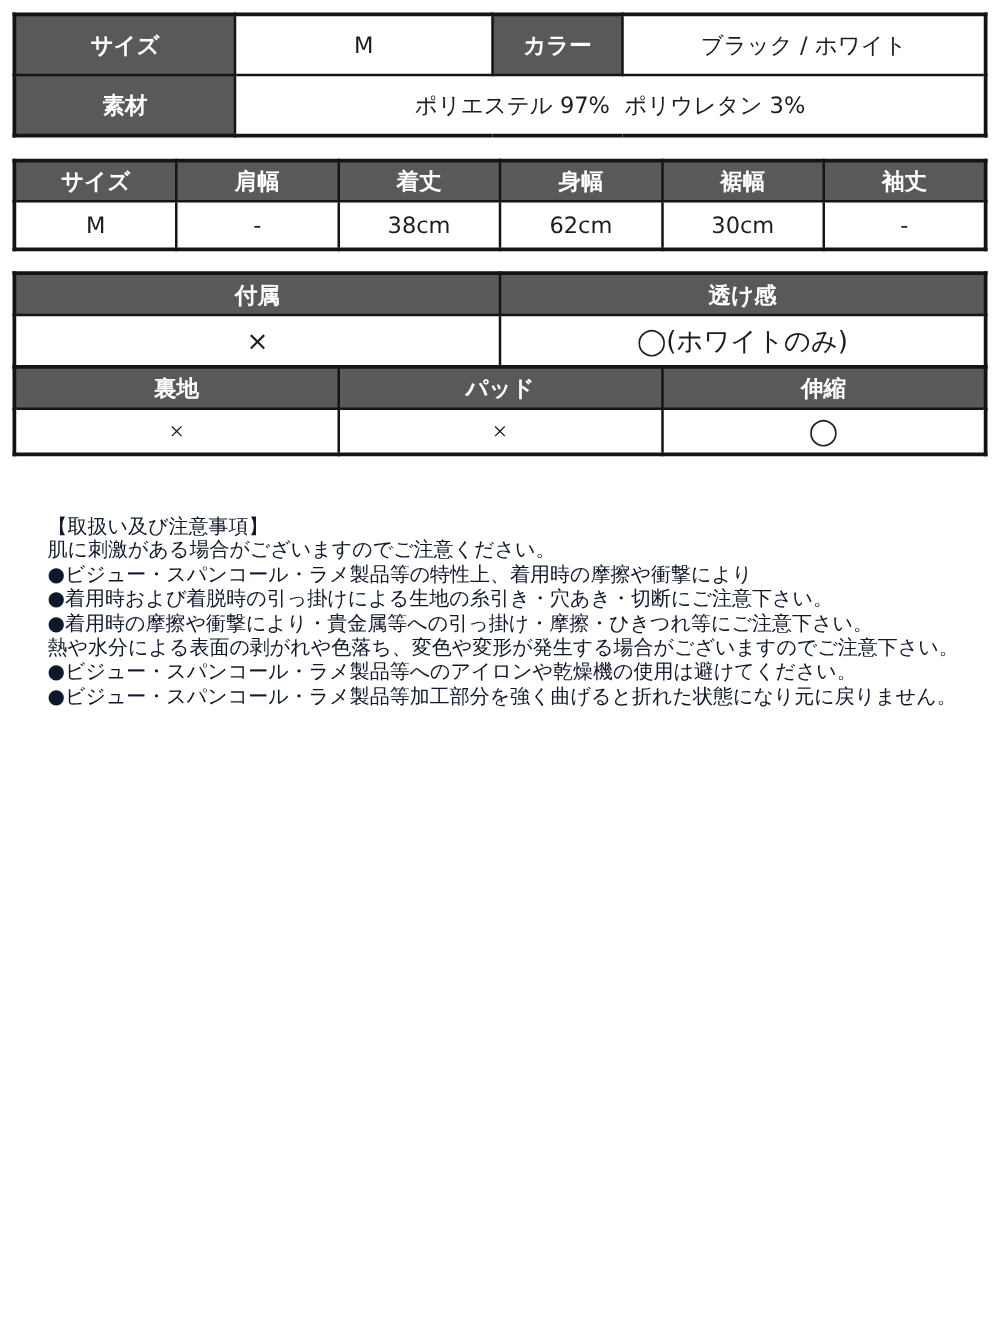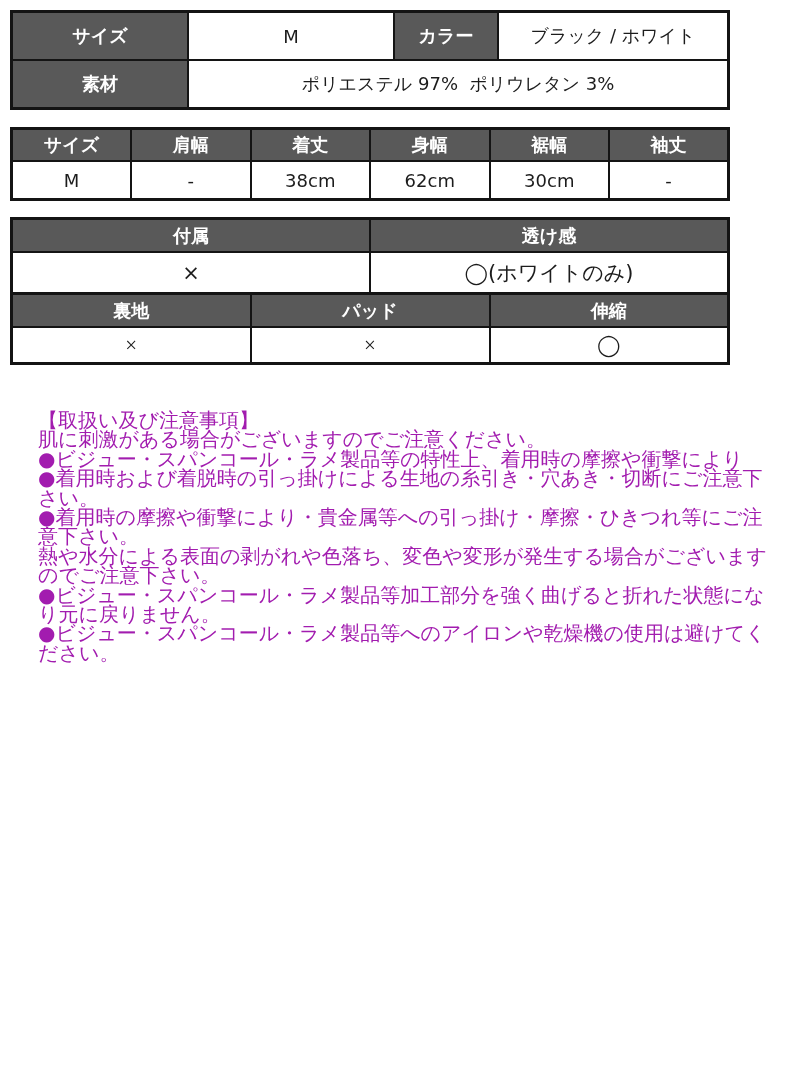--- a/index.html
+++ b/index.html
@@ -9,21 +9,21 @@
     position: relative;
     overflow: hidden;
     font-family: "DejaVu Sans", "Liberation Sans", sans-serif;
   }
   .page { position: relative; width: 800px; height: 1067px; }
 
   table.t {
     border-collapse: collapse;
     margin-left: 10px;
     border: 3px solid #141414;
-    width: 720px;
+    width: 780px;
     background: #fff;
   }
   table.t td {
     border: 2px solid #141414;
     text-align: center;
     vertical-align: middle;
     padding: 0;
   }
   td.h {
     background: #595959;
@@ -50,23 +50,23 @@
   .t3 { margin-top: 16px; table-layout: fixed; }
   .t3 td.h { height: 31px; }
   .t3 td.v { height: 39px; }
 
   .t4 { margin-top: -3px; table-layout: fixed; font-family: Liberation Serif, serif; }
   .t4 td.h { height: 31px; }
   .t4 td.v { height: 34px; }
 
   .notes {
     margin: 46px 28px 0 38px;
-    font-size: 20px;
+    font-size: 16px;
     line-height: 19.4px;
-    color: #a21caf;
+    color: #0f172a;
     letter-spacing: 0;
   }
   .note-line { white-space: pre-wrap; }
 </style>
 </head>
 <body>
 
 <div class="page">
 
   <table class="t t1">
@@ -133,17 +133,17 @@
   </tbody>
     </table>
 
   <div class="notes">
     <div class="note-line">【取扱い及び注意事項】</div>
     <div class="note-line">肌に刺激がある場合がございますのでご注意ください。</div>
     <div class="note-line">●ビジュー・スパンコール・ラメ製品等の特性上、着用時の摩擦や衝撃により</div>
     <div class="note-line">●着用時および着脱時の引っ掛けによる生地の糸引き・穴あき・切断にご注意下さい。</div>
     <div class="note-line">●着用時の摩擦や衝撃により・貴金属等への引っ掛け・摩擦・ひきつれ等にご注意下さい。</div>
     <div class="note-line">熱や水分による表面の剥がれや色落ち、変色や変形が発生する場合がございますのでご注意下さい。</div>
+    <div class="note-line">●ビジュー・スパンコール・ラメ製品等へのアイロンや乾燥機の使用は避けてください。</div>
     <div class="note-line">●ビジュー・スパンコール・ラメ製品等加工部分を強く曲げると折れた状態になり元に戻りません。</div>
-    <div class="note-line">●ビジュー・スパンコール・ラメ製品等へのアイロンや乾燥機の使用は避けてください。</div>
   </div>
 
 </div>
 
 </body></html>

